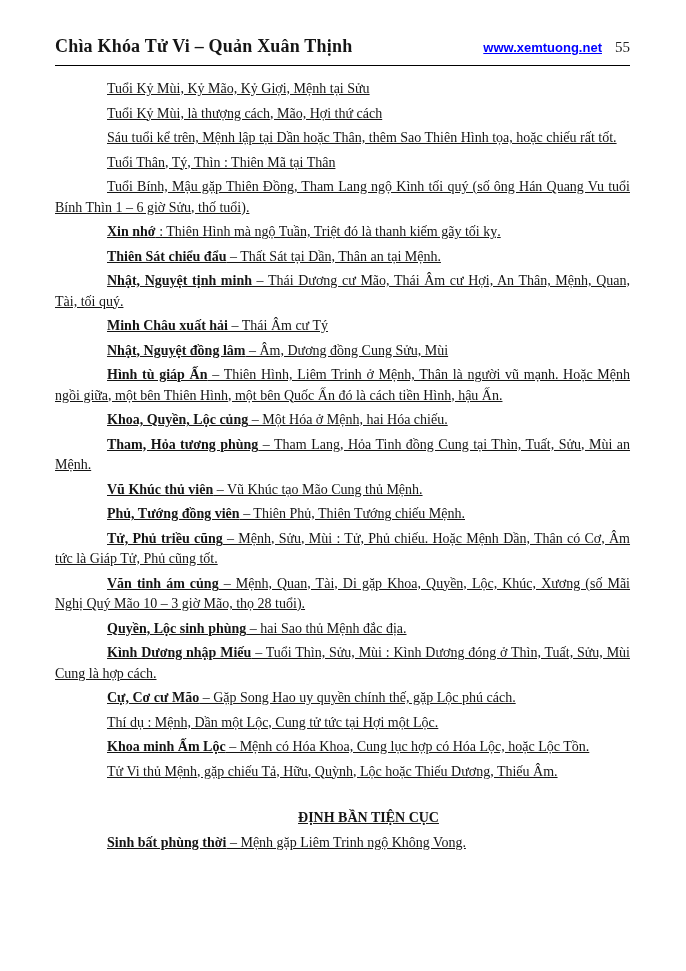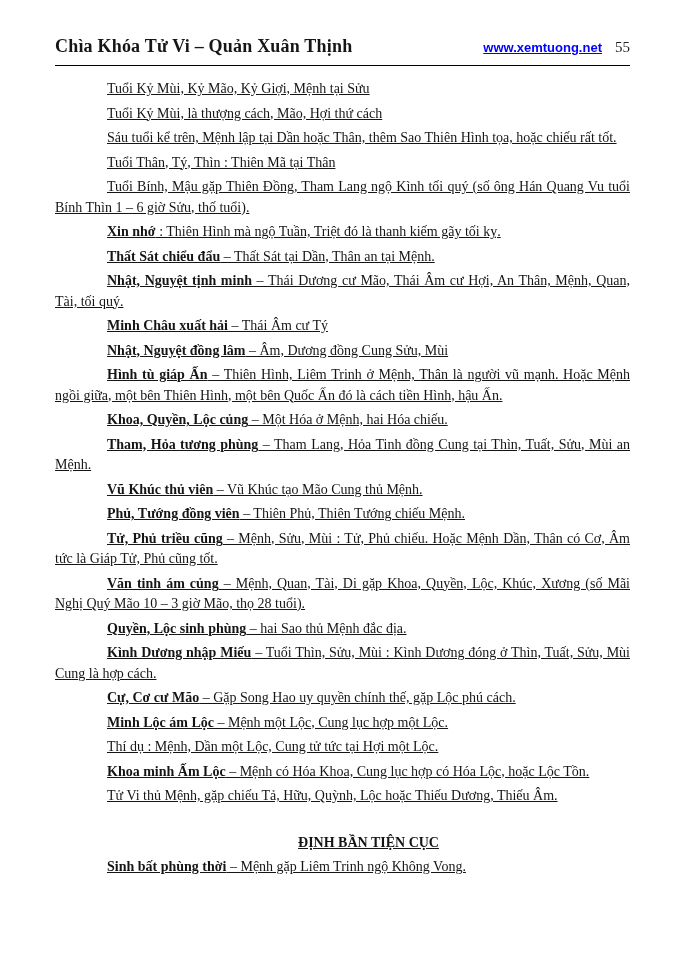--- a/index.html
+++ b/index.html
@@ -86,34 +86,33 @@
     </span>
   </div>
   <hr class="header-rule">
   <div class="content">
       <p class="para">Tuổi Kỷ Mùi, Kỷ Mão, Kỷ Giợi, Mệnh tại Sửu</p>
       <p class="para">Tuổi Kỷ Mùi, là thượng cách, Mão, Hợi thứ cách</p>
       <p class="para">Sáu tuổi kể trên, Mệnh lập tại Dần hoặc Thân, thêm Sao Thiên Hình tọa, hoặc chiếu rất tốt.</p>
       <p class="para">Tuổi Thân, Tý, Thìn : Thiên Mã tại Thân</p>
       <p class="para">Tuổi Bính, Mậu gặp Thiên Đồng, Tham Lang ngộ Kình tối quý (số ông Hán Quang Vu tuổi Bính Thìn 1 – 6 giờ Sửu, thố tuổi).</p>
       <p class="para"><b>Xin nhớ</b> : Thiên Hình mà ngộ Tuần, Triệt đó là thanh kiếm gãy tối kỵ.</p>
-      <p class="para"><b>Thất Sát chiểu đẩu</b> – Thất Sát tại Dần, Thân an tại Mệnh.</p>
+      <p class="para"><b>Thiên Sát chiểu đẩu</b> – Thất Sát tại Dần, Thân an tại Mệnh.</p>
       <p class="para"><b>Nhật, Nguyệt tịnh minh</b> – Thái Dương cư Mão, Thái Âm cư Hợi, An Thân, Mệnh, Quan, Tài, tối quý.</p>
       <p class="para"><b>Minh Châu xuất hải</b> – Thái Âm cư Tý</p>
       <p class="para"><b>Nhật, Nguyệt đồng lâm</b> – Âm, Dương đồng Cung Sửu, Mùi</p>
       <p class="para"><b>Hình tù giáp Ấn</b> – Thiên Hình, Liêm Trinh ở Mệnh, Thân là người vũ mạnh. Hoặc Mệnh ngồi giữa, một bên Thiên Hình, một bên Quốc Ấn đó là cách tiền Hình, hậu Ấn.</p>
       <p class="para"><b>Khoa, Quyền, Lộc củng</b> – Một Hóa ở Mệnh, hai Hóa chiếu.</p>
       <p class="para"><b>Tham, Hỏa tương phùng</b> – Tham Lang, Hỏa Tinh đồng Cung tại Thìn, Tuất, Sửu, Mùi an Mệnh.</p>
       <p class="para"><b>Vũ Khúc thủ viên</b> – Vũ Khúc tạo Mão Cung thủ Mệnh.</p>
       <p class="para"><b>Phủ, Tướng đồng viên</b> – Thiên Phủ, Thiên Tướng chiếu Mệnh.</p>
       <p class="para"><b>Tử, Phủ triều cũng</b> – Mệnh, Sửu, Mùi : Tử, Phủ chiếu. Hoặc Mệnh Dần, Thân có Cơ, Âm tức là Giáp Tử, Phủ cũng tốt.</p>
       <p class="para"><b>Văn tinh ám củng</b> – Mệnh, Quan, Tài, Di gặp Khoa, Quyền, Lộc, Khúc, Xương (số Mãi Nghị Quý Mão 10 – 3 giờ Mão, thọ 28 tuổi).</p>
       <p class="para"><b>Quyền, Lộc sinh phùng</b> – hai Sao thủ Mệnh đắc địa.</p>
       <p class="para"><b>Kình Dương nhập Miếu</b> – Tuổi Thìn, Sửu, Mùi : Kình Dương đóng ở Thìn, Tuất, Sửu, Mùi Cung là hợp cách.</p>
       <p class="para"><b>Cự, Cơ cư Mão</b> – Gặp Song Hao uy quyền chính thế, gặp Lộc phú cách.</p>
-      <p class="para"><b>Minh Lộc ám Lộc</b> – Mệnh một Lộc, Cung lục hợp một Lộc.</p>
       <p class="para">Thí dụ : Mệnh, Dần một Lộc, Cung tử tức tại Hợi một Lộc.</p>
       <p class="para"><b>Khoa minh Ấm Lộc</b> – Mệnh có Hóa Khoa, Cung lục hợp có Hóa Lộc, hoặc Lộc Tồn.</p>
       <p class="para">Tử Vi thủ Mệnh, gặp chiếu Tả, Hữu, Quỳnh, Lộc hoặc Thiếu Dương, Thiếu Âm.</p>
       <p class="para heading"><b>ĐỊNH BẦN TIỆN CỤC</b></p>
       <p class="para"><b>Sinh bất phùng thời</b> – Mệnh gặp Liêm Trinh ngộ Không Vong.</p>
     </div>
 </div>
 
 </body></html>

